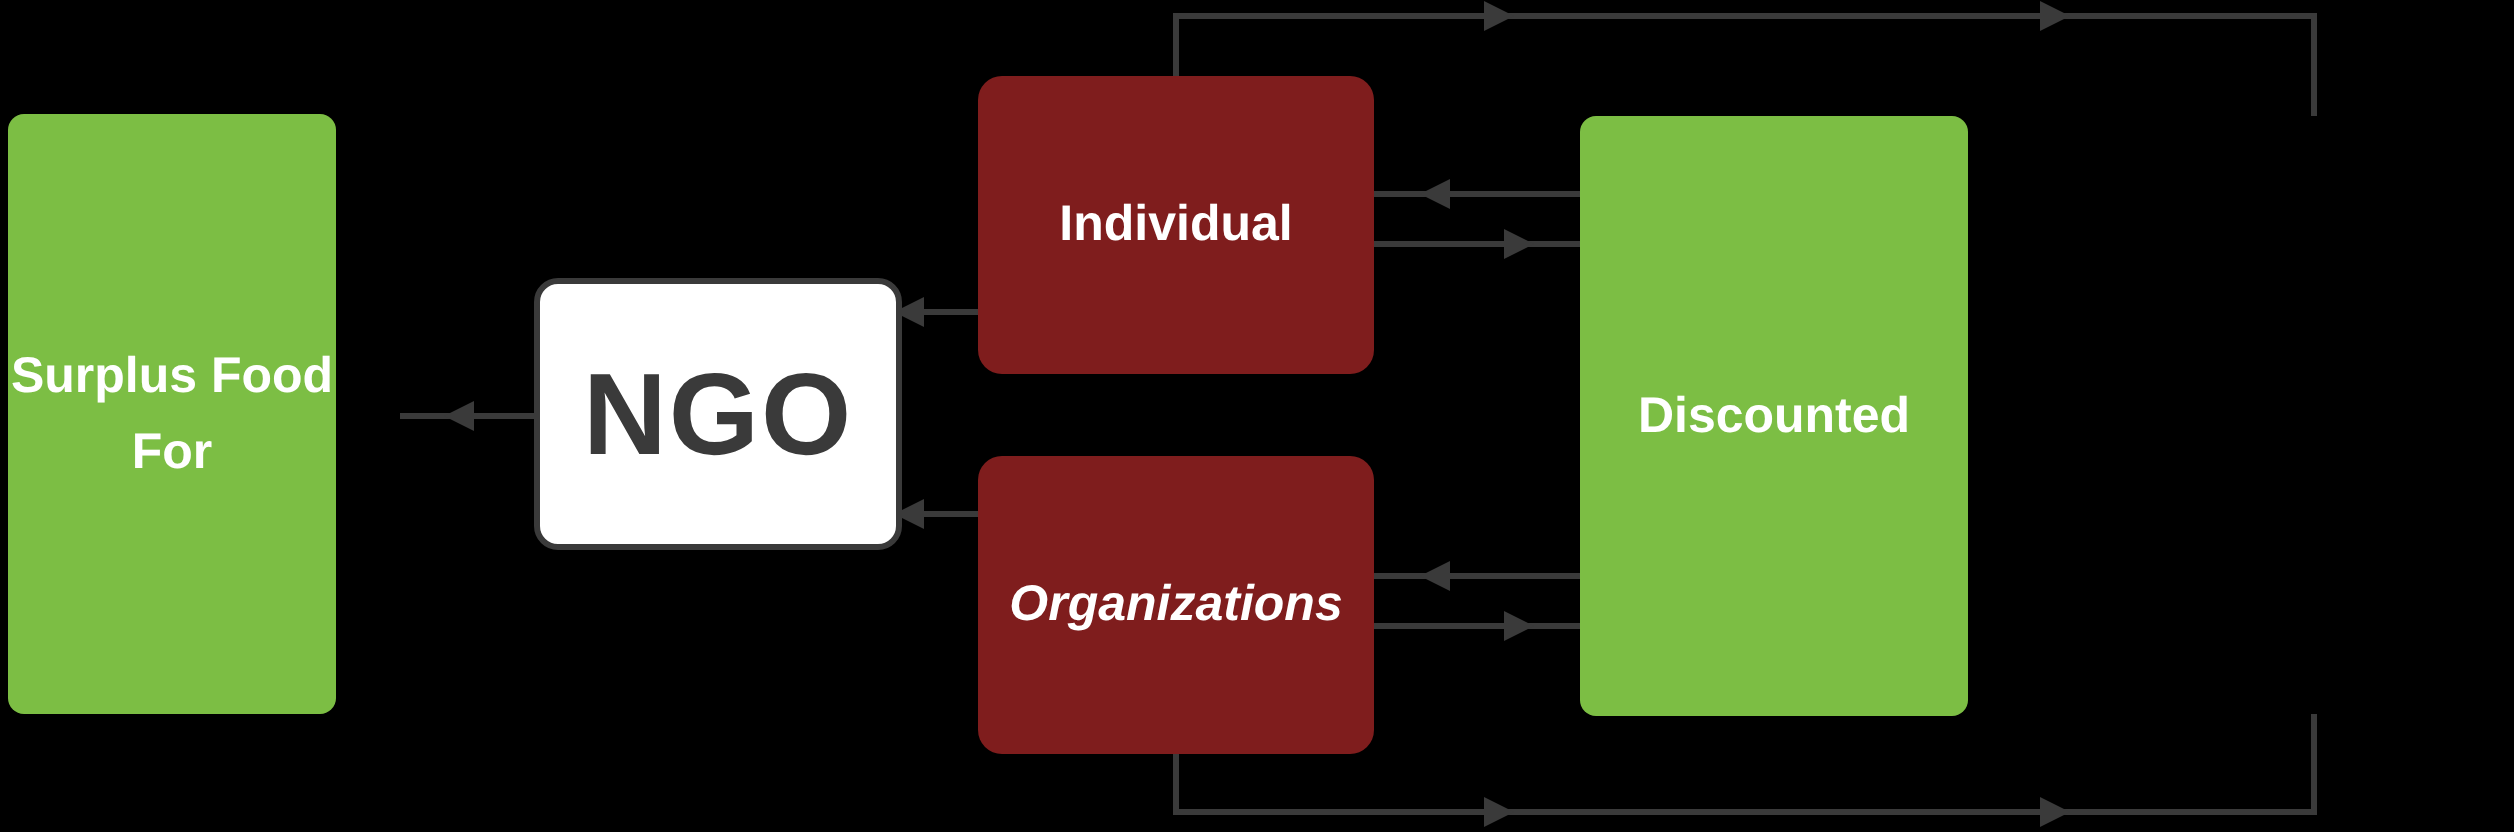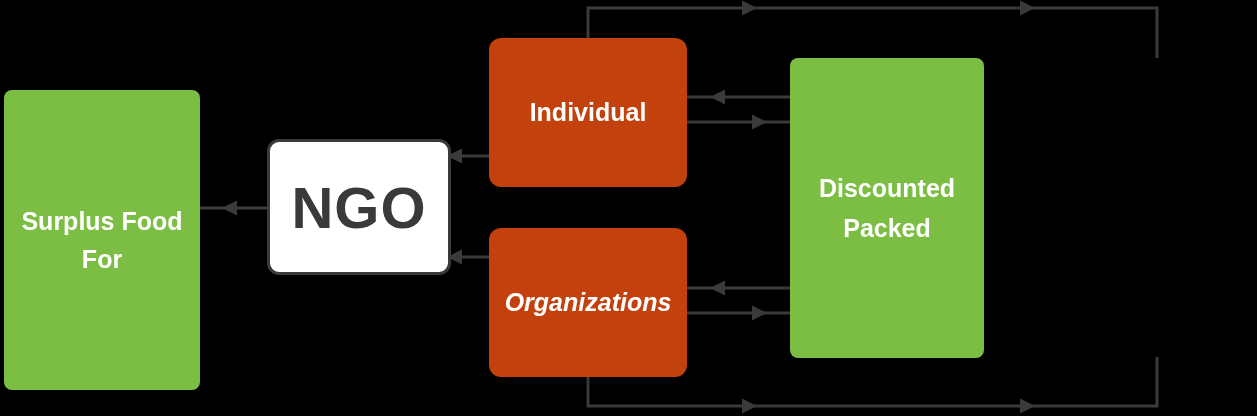--- a/index.html
+++ b/index.html
@@ -41,24 +41,24 @@
     box-sizing: border-box;
     color: #ffffff;
     font-weight: bold;
     font-size: 25px;
   }
   .node-green {
     background: #7cbe44;
     border-radius: 8px;
   }
   .node-orange {
-    background: #c2410c;
+    background: #7f1d1d;
     border-radius: 12px;
   }
-  .node-surplus      { left: 4px;    top: 57px;  width: 196px; height: 300px; line-height: 38px; margin-top: 33px; }
+  .node-surplus      { left: 4px;    top: 57px;  width: 164px; height: 300px; line-height: 38px; }
   .node-ngo          { left: 267px;  top: 139px; width: 184px; height: 136px;
                        background: #ffffff; border: 3.5px solid #3a3a3a; border-radius: 12px;
                        color: #3a3a3a; font-size: 58px; letter-spacing: 1px; }
   .node-individual   { left: 489px;  top: 38px;  width: 198px; height: 149px; }
   .node-organizations{ left: 489px;  top: 228px; width: 198px; height: 149px; font-style: italic; }
   .node-discounted   { left: 790px;  top: 58px;  width: 194px; height: 300px; line-height: 40px; }
   .node-institutions { left: 1058px; top: 58px;  width: 199px; height: 300px; line-height: 33px; }
 </style>
 </head>
 <body>
@@ -127,17 +127,16 @@
   <div class="node node-orange node-individual">
     <span>Individual</span>
   </div>
 
   <div class="node node-orange node-organizations">
     <span>Organizations</span>
   </div>
 
   <div class="node node-green node-discounted">
     <span>Discounted</span>
-    <span>Packed</span>
   </div>
 
 
 </div>
 
 </body></html>

